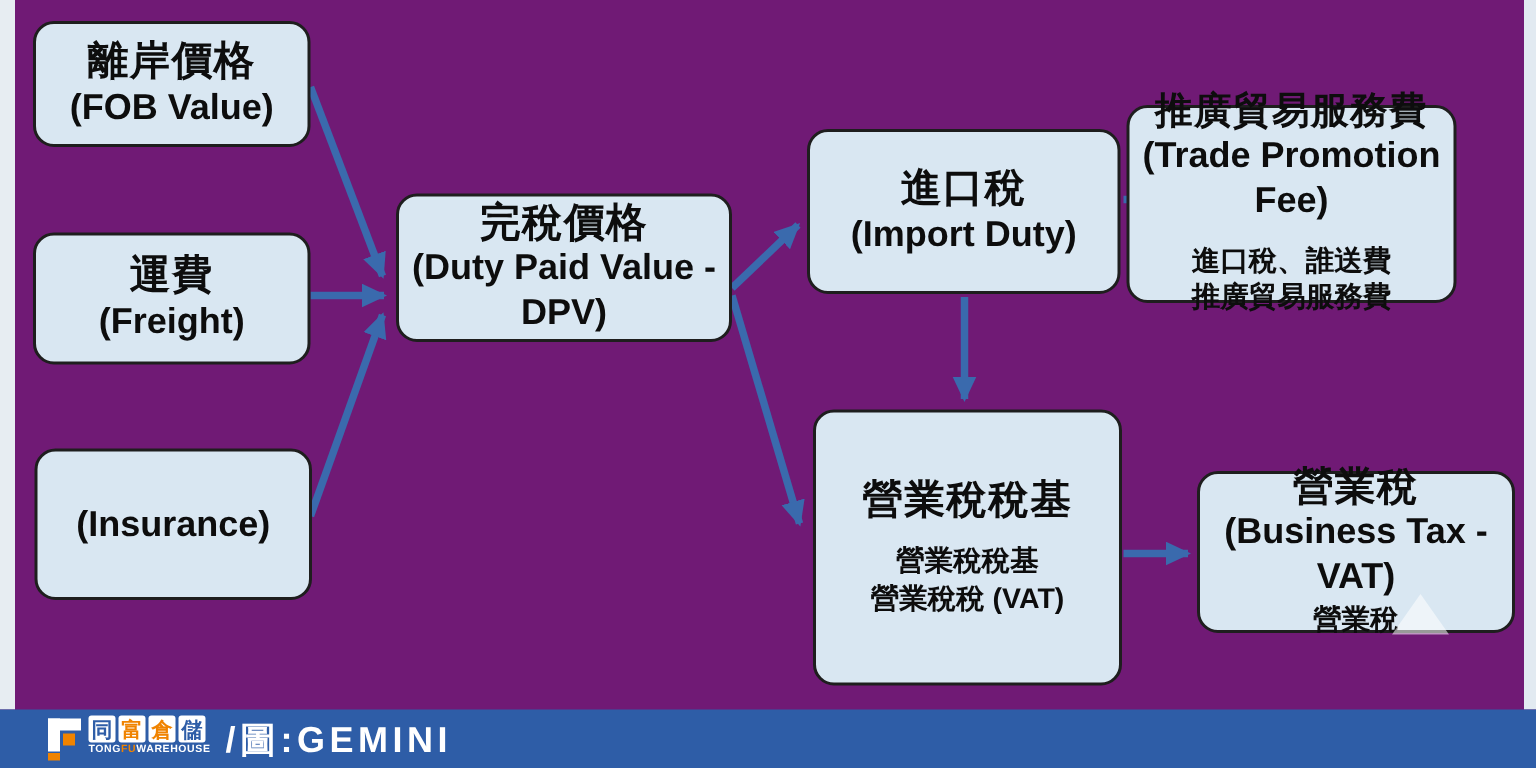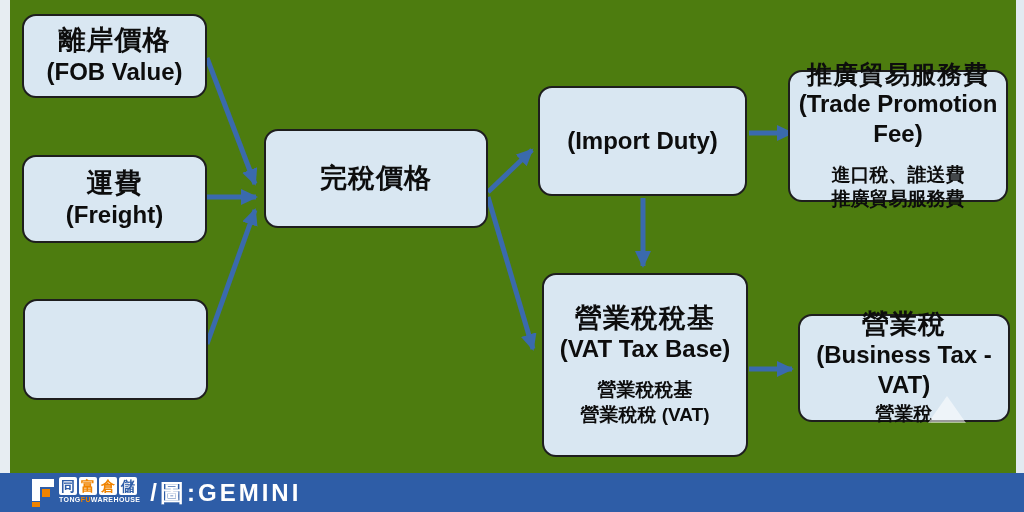--- a/index.html
+++ b/index.html
@@ -1,20 +1,20 @@
 <!DOCTYPE html>
 <html><head>
 <meta charset="utf-8">
 <style>
   * { margin:0; padding:0; box-sizing:border-box; }
   html,body { width:1024px; height:512px; }
   body { font-family:"Liberation Sans","DejaVu Sans",sans-serif; }
   .canvas {
     position:relative; width:1024px; height:512px;
-    background:#4d7c0f; overflow:hidden;
+    background:#701a75; overflow:hidden;
   }
   .edge-strip { position:absolute; top:0; height:473px; background:#e7edf2; }
   .edge-strip.left { left:0; width:10px; }
   .edge-strip.right { right:0; width:8px; background:#e2eaf1; }
 
   .arrows { position:absolute; left:0; top:0; width:1024px; height:512px; }
 
   .box {
     position:absolute; background:#d9e7f2;
     border:2.5px solid #1e1e1e; border-radius:14px;
@@ -89,42 +89,44 @@
     <div class="box-title">離岸價格</div>
     <div class="box-subtitle">(FOB Value)</div>
   </div>
 
   <div class="box" style="left:22px;top:155px;width:185px;height:88px">
     <div class="box-title">運費</div>
     <div class="box-subtitle">(Freight)</div>
   </div>
 
   <div class="box" style="left:23px;top:299px;width:185px;height:101px">
+    <div class="box-subtitle">(Insurance)</div>
   </div>
 
   <div class="box" style="left:264px;top:129px;width:224px;height:99px">
     <div class="box-title">完稅價格</div>
+    <div class="box-subtitle">(Duty Paid Value - DPV)</div>
   </div>
 
   <div class="box" style="left:538px;top:86px;width:209px;height:110px">
+    <div class="box-title">進口稅</div>
     <div class="box-subtitle">(Import Duty)</div>
   </div>
 
-  <div class="box" style="left:788px;top:70px;width:220px;height:132px">
+  <div class="box" style="left:751px;top:70px;width:220px;height:132px">
     <div class="box-title sm">推廣貿易服務費</div>
     <div class="box-subtitle">(Trade Promotion Fee)</div>
     <div class="box-lines">
       <div>進口稅、誰送費</div>
       <div>推廣貿易服務費</div>
     </div>
   </div>
 
   <div class="box" style="left:542px;top:273px;width:206px;height:184px">
     <div class="box-title">營業稅稅基</div>
-    <div class="box-subtitle">(VAT Tax Base)</div>
     <div class="box-lines">
       <div>營業稅稅基</div>
       <div>營業稅稅 (VAT)</div>
     </div>
   </div>
 
   <div class="box" style="left:798px;top:314px;width:212px;height:108px">
     <div class="box-title">營業稅</div>
     <div class="box-subtitle">(Business Tax - VAT)</div>
     <div class="box-lines" style="margin-top:2px">

